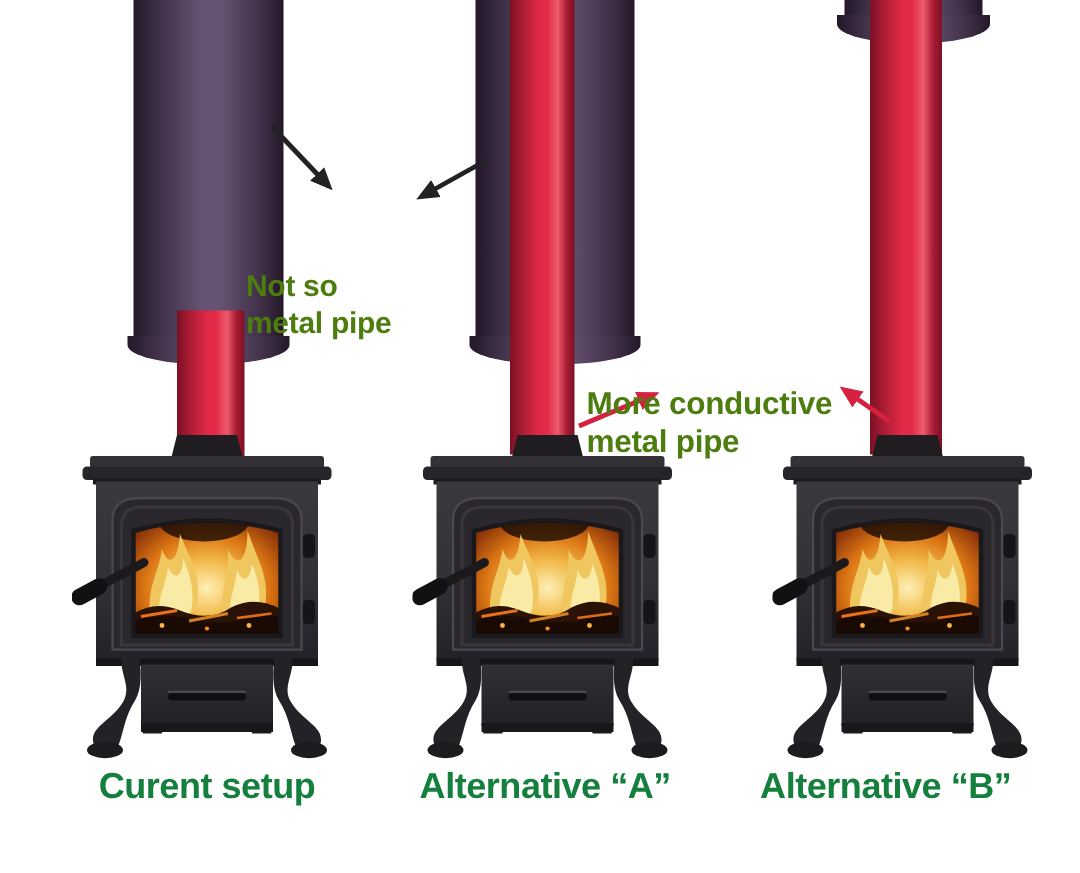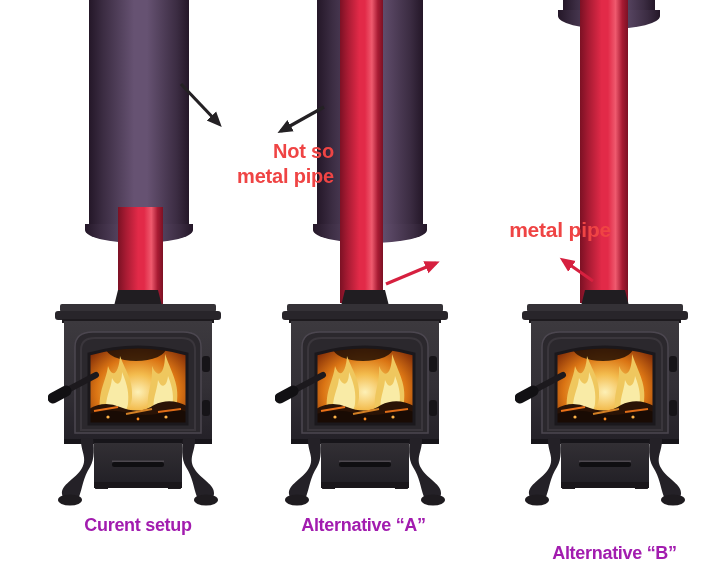--- a/index.html
+++ b/index.html
@@ -14,24 +14,24 @@
   .pipe-purple-flare{
     background:linear-gradient(90deg,#241728 0%,#3b2c42 14%,#665272 45%,#665272 58%,#3b2c42 88%,#241728 100%);
     border-radius:0 0 50% 50% / 0 0 13px 13px;
   }
   .pipe-red{
     background:linear-gradient(90deg,#7c1124 0%,#a81b33 18%,#e22a48 45%,#e22a48 58%,#ef5a6e 74%,#a81b33 88%,#7c1124 100%);
   }
   .stove{position:absolute;width:180px;height:222px;}
   .caption{
     position:absolute;top:510px;text-align:center;
-    font-size:18px;font-weight:600;color:#a21caf;letter-spacing:-0.3px;line-height:30px;
+    font-size:24px;font-weight:600;color:#15803d;letter-spacing:-0.3px;line-height:30px;
   }
   .annotation{
-    position:absolute;text-align:right;color:#ef4444;font-weight:600;letter-spacing:-0.2px;
+    position:absolute;text-align:left;color:#4d7c0f;font-weight:600;letter-spacing:-0.2px;margin-top:40px;
   }
   #not-so-label{left:164px;top:139px;width:170px;font-size:20px;line-height:25px;}
   #more-label{left:391px;top:217px;width:220px;font-size:21px;line-height:25px;}
   #arrow-layer{position:absolute;left:0;top:0;pointer-events:none;}
   #stove-defs{position:absolute;width:0;height:0;overflow:hidden;}
 </style>
 </head>
 <body>
 
 <div id="figure">
@@ -153,20 +153,21 @@
     <line x1="324" y1="107" x2="281" y2="131" stroke="#242124" stroke-width="3.2" marker-end="url(#head-black)"></line>
     <line x1="386" y1="284" x2="436" y2="263" stroke="#d6203f" stroke-width="3.2" marker-end="url(#head-red)"></line>
     <line x1="593" y1="281" x2="563" y2="260" stroke="#d6203f" stroke-width="3.2" marker-end="url(#head-red)"></line>
   </svg>
 
   <div id="not-so-label" class="annotation">
     <div>Not so</div>
     <div>metal pipe</div>
   </div>
   <div id="more-label" class="annotation">
+    <div>More conductive</div>
     <div>metal pipe</div>
   </div>
 
   <div class="caption" style="left:38px;width:200px;">Curent setup</div>
   <div class="caption" style="left:261px;width:205px;">Alternative “A”</div>
-  <div class="caption" style="left:512px;width:205px;margin-top:28px;">Alternative “B”</div>
+  <div class="caption" style="left:488px;width:205px;">Alternative “B”</div>
 
 </div>
 
 </body></html>

